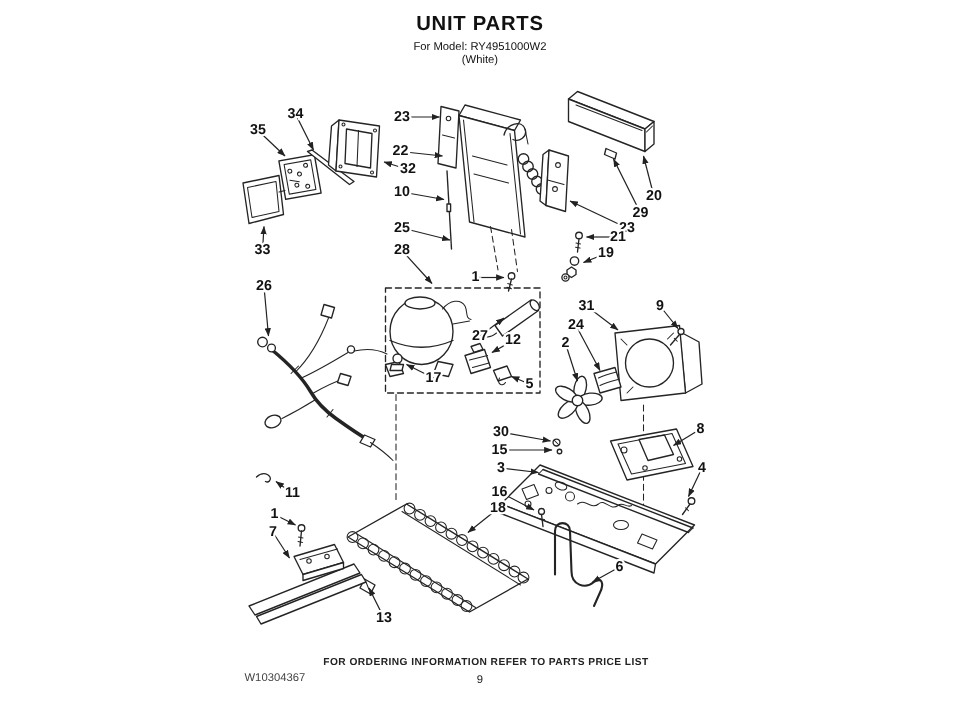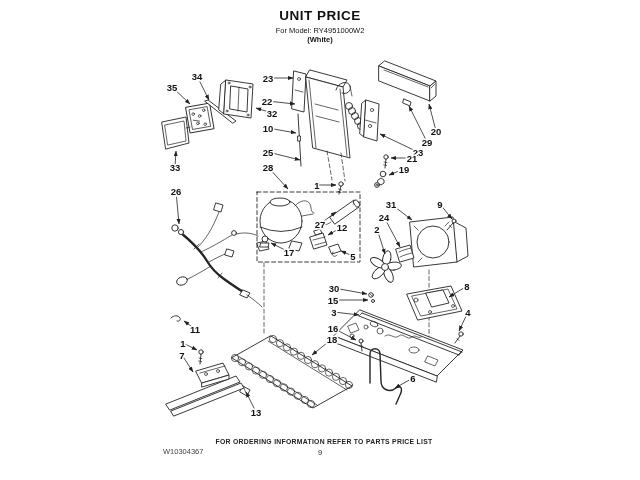--- a/index.html
+++ b/index.html
@@ -3,37 +3,37 @@
 <meta charset="utf-8">
 <style>
   html,body{margin:0;padding:0;}
   body{
     width:640px;height:480px;position:relative;background:#ffffff;
     font-family:"Liberation Sans", sans-serif;overflow:hidden;
   }
   .hdr{position:absolute;left:0;width:640px;text-align:center;color:#111;}
   #title{top:8px;font-size:13.5px;font-weight:bold;letter-spacing:.5px;}
   #model{top:26px;font-size:7.5px;font-weight:normal;}
-  #finish{top:35px;font-size:7.5px;font-weight:bold;}
+  #finish{top:35px;font-size:7.5px;font-weight:normal;}
   .ftr{position:absolute;color:#222;text-align:right;}
   #note{left:0;width:648px;top:438px;text-align:center;font-size:6.8px;font-weight:bold;letter-spacing:.3px;}
   #docnum{left:163px;top:447px;font-size:7.5px;color:#444;}
   #pagenum{left:0;width:640px;top:448px;text-align:center;font-size:7.5px;}
   svg{position:absolute;left:0;top:0;}
   .part{stroke:#242424;stroke-width:.9;fill:#fff;stroke-linejoin:round;stroke-linecap:round;}
   .pline{stroke:#242424;stroke-width:.9;fill:none;stroke-linejoin:round;stroke-linecap:round;}
   .thin{stroke-width:.7;}
   .dash{stroke-dasharray:4 2.6;}
   .leader{stroke:#222;stroke-width:.8;fill:none;}
   .callout-num{font:bold 9.5px "Liberation Sans",sans-serif;fill:#111;stroke:#fff;stroke-width:3px;paint-order:stroke;text-anchor:middle;dominant-baseline:central;}
 </style>
 </head>
 <body>
 
-<div id="title" class="hdr">UNIT PRICE</div>
+<div id="title" class="hdr">UNIT PARTS</div>
 <div id="model" class="hdr">For Model: RY4951000W2</div>
 <div id="finish" class="hdr">(White)</div>
 
 <svg width="640" height="480" viewBox="0 0 640 480">
   <defs>
     <marker id="arrow" viewBox="0 0 8 6" refX="7.5" refY="3" markerWidth="7" markerHeight="5.5" orient="auto">
       <path d="M0,0 L8,3 L0,6 Z" fill="#222"></path>
     </marker>
   </defs>
 

